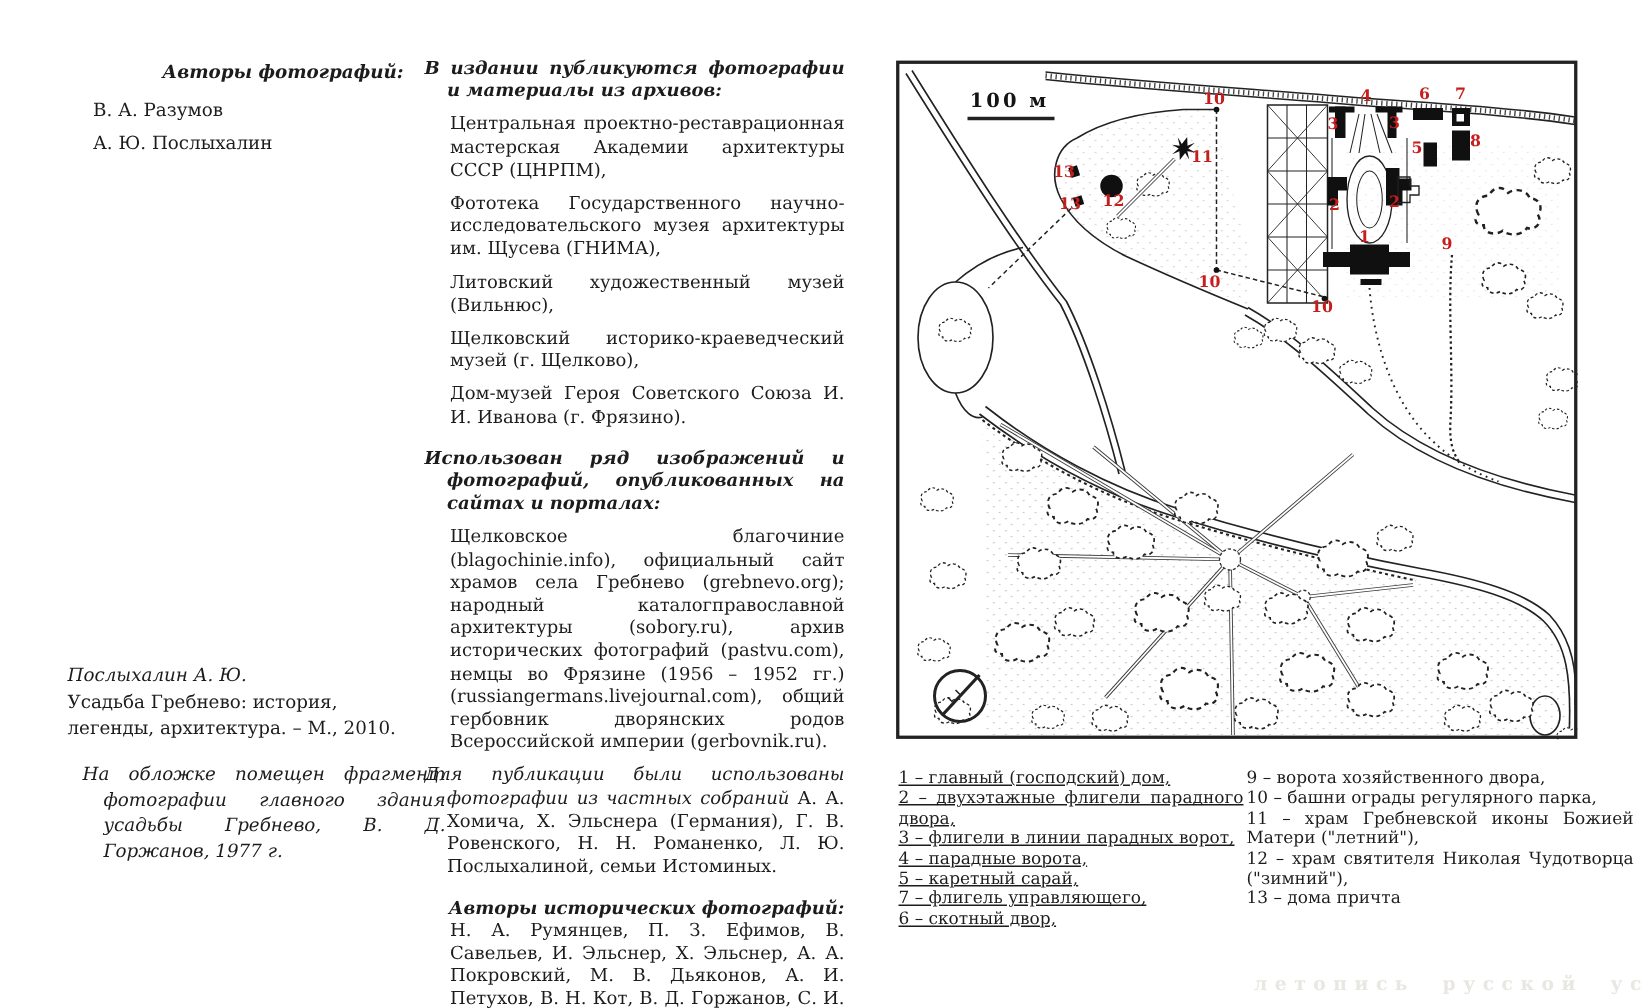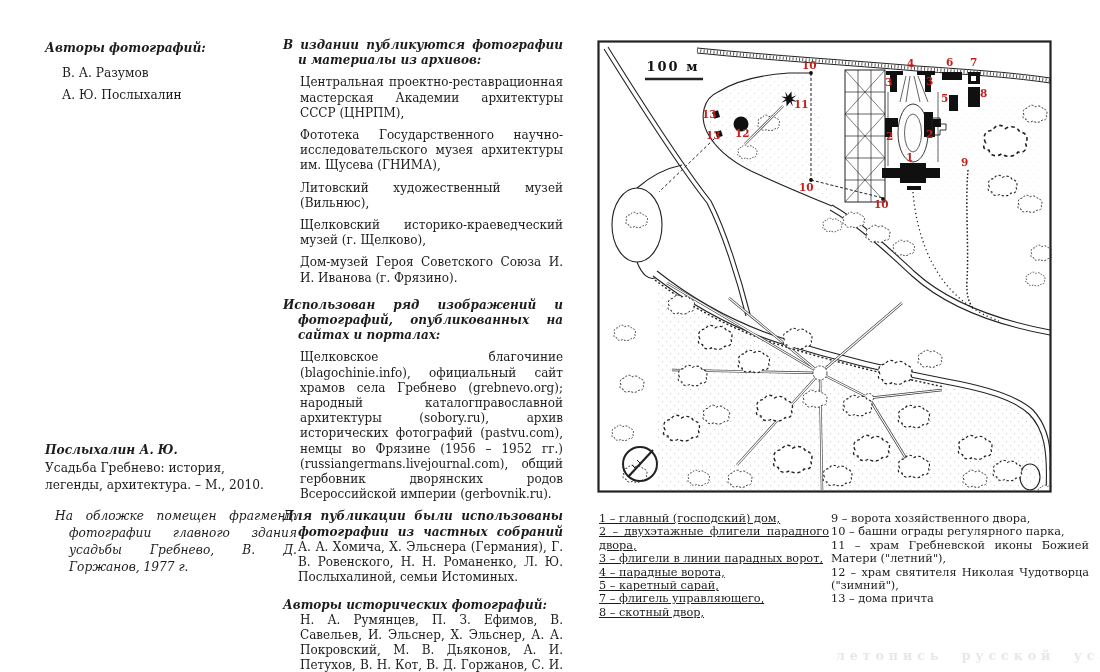--- a/index.html
+++ b/index.html
@@ -5,30 +5,30 @@
   html,body{margin:0;padding:0;}
   body{
     width:1100px;height:672px;position:relative;overflow:hidden;
     background:#ffffff;color:#1c1c1c;
     font-family:"DejaVu Serif", serif;
   }
   .abs{position:absolute;}
   
   .col1{left:45px;top:40px;width:224px;font-size:12.2px;line-height:16px;}
   .col2{left:283px;top:38px;width:280px;font-size:12px;line-height:15.2px;}
-  .h{font-style:italic;font-weight:bold;}
+  .h{font-style:italic;font-weight:bold;text-align:right;}
   .hang{padding-left:15px;text-indent:-15px;text-align:justify;}
   .ind{margin-left:17px;text-align:justify;}
   .gap-s{margin-bottom:7px;}
   .gap-m{margin-bottom:12px;}
   .names{margin-left:17px;line-height:22px;margin-top:6px;}
   .bookref{left:45px;top:442px;width:226px;font-size:12.2px;line-height:17.5px;}
   .covernote{left:55px;top:508px;width:228px;font-size:12.2px;line-height:17px;
              font-style:italic;padding-left:14px;text-indent:-14px;text-align:justify;}
-  .it{font-style:italic;font-weight:bold;}
+  .it{font-style:italic;}
   
   .mapwrap{left:597px;top:40px;width:496px;height:453px;border-radius:20px;}
   svg .mk{font:700 10.5px "DejaVu Serif",serif;fill:#c41f1d;}
   svg .scale{font:700 13px "DejaVu Serif",serif;fill:#141414;letter-spacing:2px;}
   svg .ln{stroke:#222;fill:none;}
   svg .tr{fill:#fff;stroke:#222;stroke-width:.9;stroke-dasharray:2 1.7;}
   svg .bk{fill:#101010;stroke:none;}
   svg .al1{stroke:#3a3a3a;stroke-width:2.4;fill:none;}
   svg .al2{stroke:#fff;stroke-width:1.2;fill:none;}
   
@@ -264,21 +264,21 @@
 </svg>
 </div>
 
 <div class="abs legend legend-left">
     <div class="leg-item">1 – главный (господский) дом,</div>
     <div class="leg-item">2 – двухэтажные флигели парадного двора,</div>
     <div class="leg-item">3 – флигели в линии парадных ворот,</div>
     <div class="leg-item">4 – парадные ворота,</div>
     <div class="leg-item">5 – каретный сарай,</div>
     <div class="leg-item">7 – флигель управляющего,</div>
-    <div class="leg-item">8 – скотный двор,</div>
+    <div class="leg-item">6 – скотный двор,</div>
   </div>
 <div class="abs legend legend-right">
     <div class="leg-item">9 – ворота хозяйственного двора,</div>
     <div class="leg-item">10 – башни ограды регулярного парка,</div>
     <div class="leg-item">11 – храм Гребневской иконы Божией Матери ("летний"),</div>
     <div class="leg-item">12 – храм святителя Николая Чудотворца ("зимний"),</div>
     <div class="leg-item">13 – дома причта</div>
   </div>
 
 <div class="abs watermark">летопись русской усадьбы</div>

